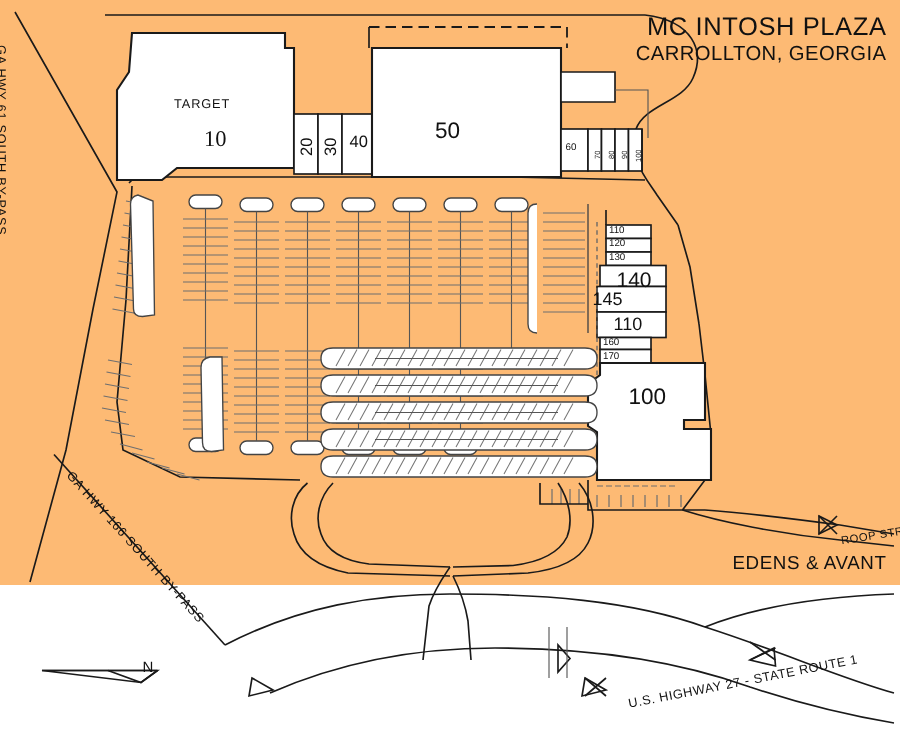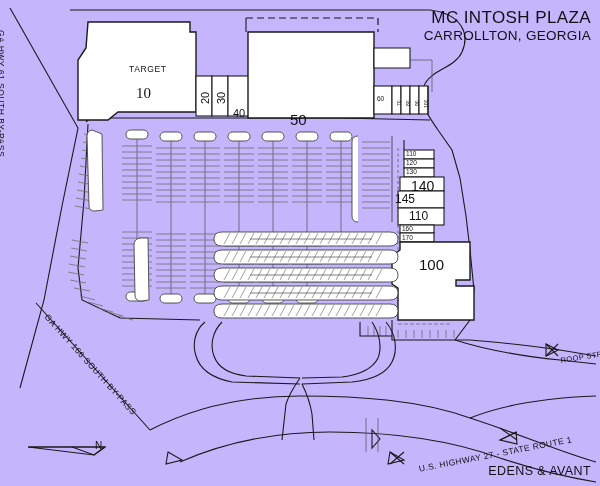--- a/index.html
+++ b/index.html
@@ -1,18 +1,18 @@
 <!DOCTYPE html>
 <html><head>
 <meta charset="utf-8">
 <style>
   html,body{margin:0;padding:0;background:#ffffff;}
   body{width:600px;height:486px;overflow:hidden;
        font-family:"Liberation Sans",sans-serif;color:#111;}
-  #plan{position:relative;width:600px;height:486px;background:#c4b5fd;}
+  #plan{position:relative;width:600px;height:390px;background:#fdba74;}
   #plan svg{position:absolute;left:0;top:0;}
   .lbl{position:absolute;white-space:nowrap;color:#111;}
   .title1{right:9px;top:8px;font-size:17px;letter-spacing:.4px;font-weight:400;}
   .title2{right:9px;top:28px;font-size:13.5px;letter-spacing:.3px;}
   .bigno{font-size:15px;}
   .midno{font-size:11px;}
   .smno{font-size:6.5px;}
   .tinyno{font-size:5px;}
   .tgt{font-size:8.5px;letter-spacing:.6px;}
   .rot90{transform:rotate(-90deg);transform-origin:left top;}
@@ -320,27 +320,27 @@
       <path class="ln" d="M72 447 L94 455 L105 447"></path>
     </g>
 
   </svg>
 
   <div class="lbl title1">MC INTOSH PLAZA</div>
   <div class="lbl title2">CARROLLTON, GEORGIA</div>
 
   <div class="lbl credit" style="right:9px;bottom:8px;">EDENS &amp; AVANT</div>
 
-  <div class="lbl tgt" style="left:129px;top:64px;">TARGET</div>
+  <div class="lbl tgt" style="left:116px;top:64px;">TARGET</div>
   <div class="lbl bigno" style="left:136px;top:85px;font-family:Liberation Serif, serif;">10</div>
 
   <div class="lbl midno rot90" style="left:199px;top:104px;">20</div>
   <div class="lbl midno rot90" style="left:215px;top:104px;">30</div>
-  <div class="lbl midno" style="left:233px;top:107px;">40</div>
-  <div class="lbl bigno" style="left:290px;top:79px;margin-top:32px;">50</div>
+  <div class="lbl midno" style="left:233px;top:89px;">40</div>
+  <div class="lbl bigno" style="left:290px;top:79px;">50</div>
 
   <div class="lbl smno" style="left:377px;top:95px;">60</div>
   <div class="lbl tinyno rot90" style="left:396px;top:106px;">70</div>
   <div class="lbl tinyno rot90" style="left:405px;top:106px;">80</div>
   <div class="lbl tinyno rot90" style="left:414px;top:106px;">90</div>
   <div class="lbl tinyno rot90" style="left:423px;top:108px;">100</div>
 
   <div class="lbl smno" style="left:406px;top:150px;">110</div>
   <div class="lbl smno" style="left:406px;top:159px;">120</div>
   <div class="lbl smno" style="left:406px;top:168px;">130</div>

